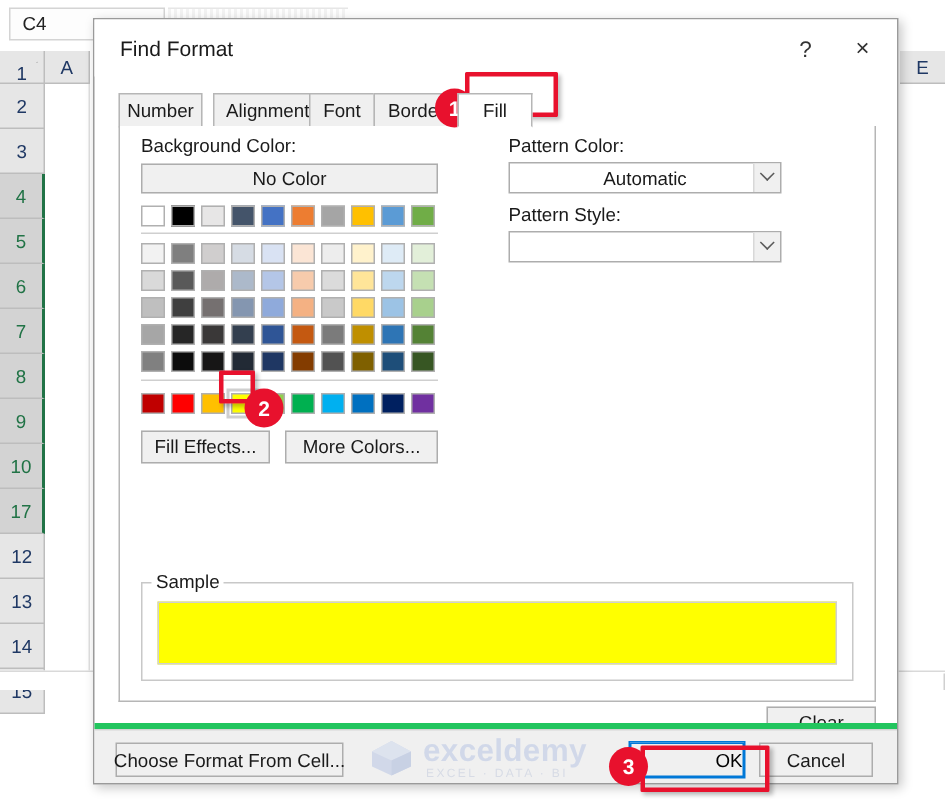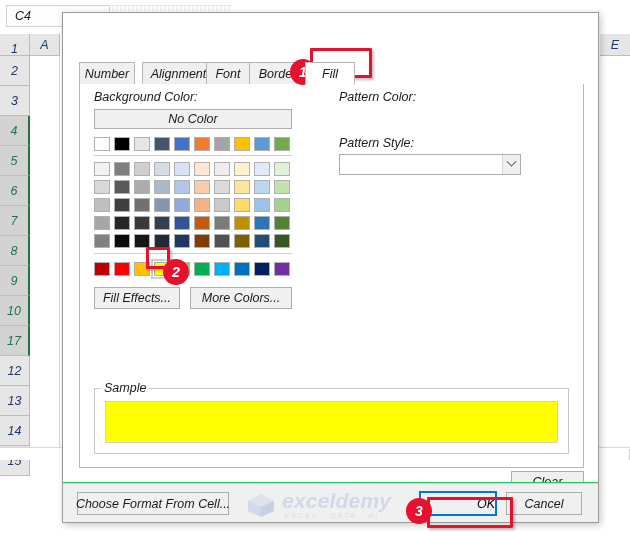--- a/index.html
+++ b/index.html
@@ -5,21 +5,21 @@
   * { box-sizing: border-box; }
   html, body {
     margin: 0; padding: 0;
     width: 630px; height: 536px;
     overflow: hidden;
     font-family: "Liberation Sans", sans-serif;
     font-size: 12px;
     color: #000;
     background: #ffffff;
   }
-  #root { position: relative; width: 630px; height: 460px; font-style: italic; }
+  #root { position: relative; width: 630px; height: 460px; }
 
   
   .xl-namebox-strip {
     position: absolute; left: 0; top: 0; width: 630px; height: 34px;
     background: #ffffff;
   }
   .xl-namebox {
     position: absolute; left: 6px; top: 5px; width: 104px; height: 22px;
     background: #fdfdfd; border: 1px solid #d4d4d4;
     display: flex; align-items: center; padding-left: 8px;
@@ -183,21 +183,21 @@
     position: absolute; left: 10px; top: 12px; right: 10px; height: 42px;
     background: #FFFF00; border: 1px solid #d0d0d0;
   }
 
   .clear-btn {
     position: absolute; right: 14px; top: 458px; width: 73px; height: 22px;
   }
 
   .footer {
     position: absolute; left: 0; bottom: 0; width: 100%; height: 40px;
-    background: #f0f0f0; border-top: 1px solid #22c55e;
+    background: #f0f0f0; border-top: 4px solid #22c55e;
   }
   .footer-sep {
     position: absolute; left: 0; top: 0; width: 100%; height: 1px; background: #d5d5d5;
   }
 
   .ok-btn {
     position: absolute; left: 357px; top: 9px; width: 76px; height: 23px;
     background: #f0f0f0; border: 1px solid #0078d7; outline: 1px solid #0078d7;
   }
   .cancel-btn { position: absolute; left: 443px; top: 9px; width: 76px; height: 23px; }
@@ -310,20 +310,25 @@
   <div class="xl-bottom-strip" id="bottomstrip">
       <div class="xl-bottom-cell" style="left: 105px; width: 80px;"></div>
       <div class="xl-bottom-cell" style="left: 185px; width: 75px;"></div>
       <div class="xl-bottom-cell" style="left: 260px; width: 170px;"></div>
       <div class="xl-bottom-cell" style="left: 430px; width: 140px;"></div>
       <div class="xl-bottom-cell" style="left: 570px; width: 60px;"></div>
     </div>
 
   <div class="dlg">
 
+    <div class="dlg-title">
+      <div class="dlg-title-text">Find Format</div>
+      <div class="dlg-help">?</div>
+      <div class="dlg-close">×</div>
+    </div>
 
     <div class="tabs" id="tabstrip">
         <div class="tab" style="left: 0px; width: 56px;">
           <span>Number</span>
         </div>
         <div class="tab" style="left: 55px; width: 73px; margin-left: 8px;">
           <span>Alignment</span>
         </div>
         <div class="tab" style="left: 127px; width: 44px;">
           <span>Font</span>
@@ -438,20 +443,26 @@
       <div class="btn" style="left:110px; top:203px; width:102px; height:22px;">
         <span>More Colors...</span>
       </div>
       <div class="btn" style="left:14px; top:203px; width:86px; height:22px;">
         <span>Fill Effects...</span>
       </div>
 
       <div class="lbl" style="left:259px; top:6px;">
         <span>Pattern Color:</span>
       </div>
+      <div class="combo" style="left:259px; top:24px; width:182px;">
+        <span>Automatic</span>
+        <span class="arrow">
+            <i class="chev"></i>
+          </span>
+      </div>
 
       <div class="lbl" style="left:259px; top:52px;">
         <span>Pattern Style:</span>
       </div>
       <div class="combo" style="left:259px; top:70px; width:182px;">
         <span></span>
         <span class="arrow">
             <i class="chev"></i>
           </span>
       </div>

